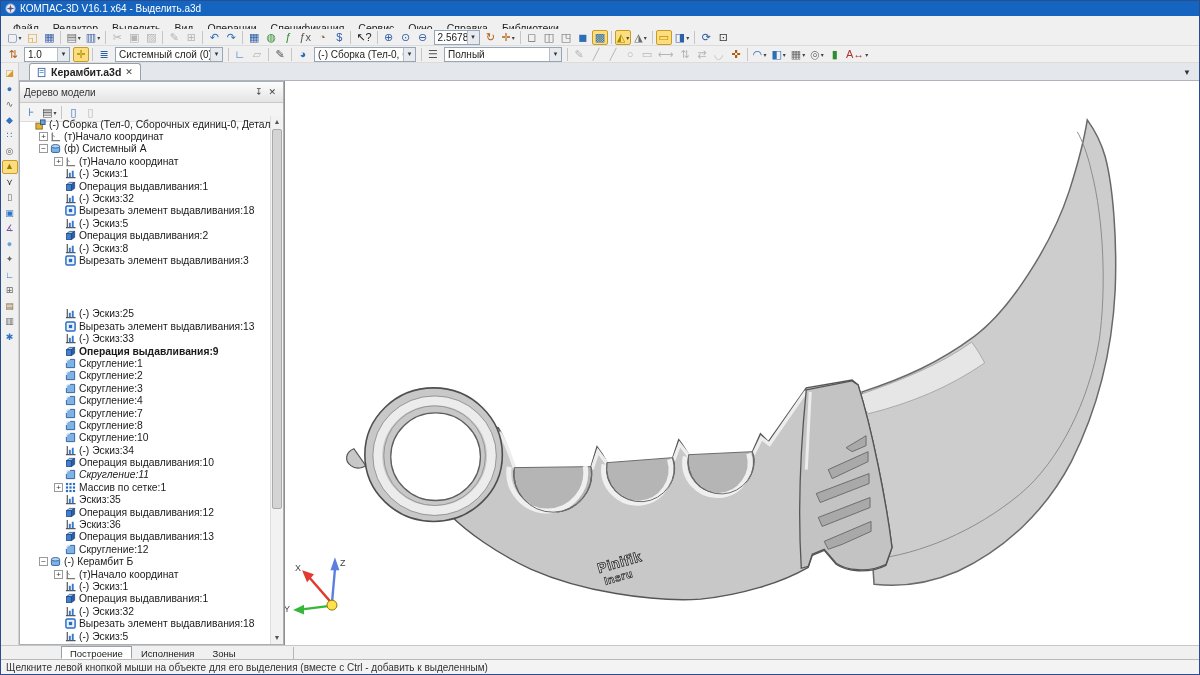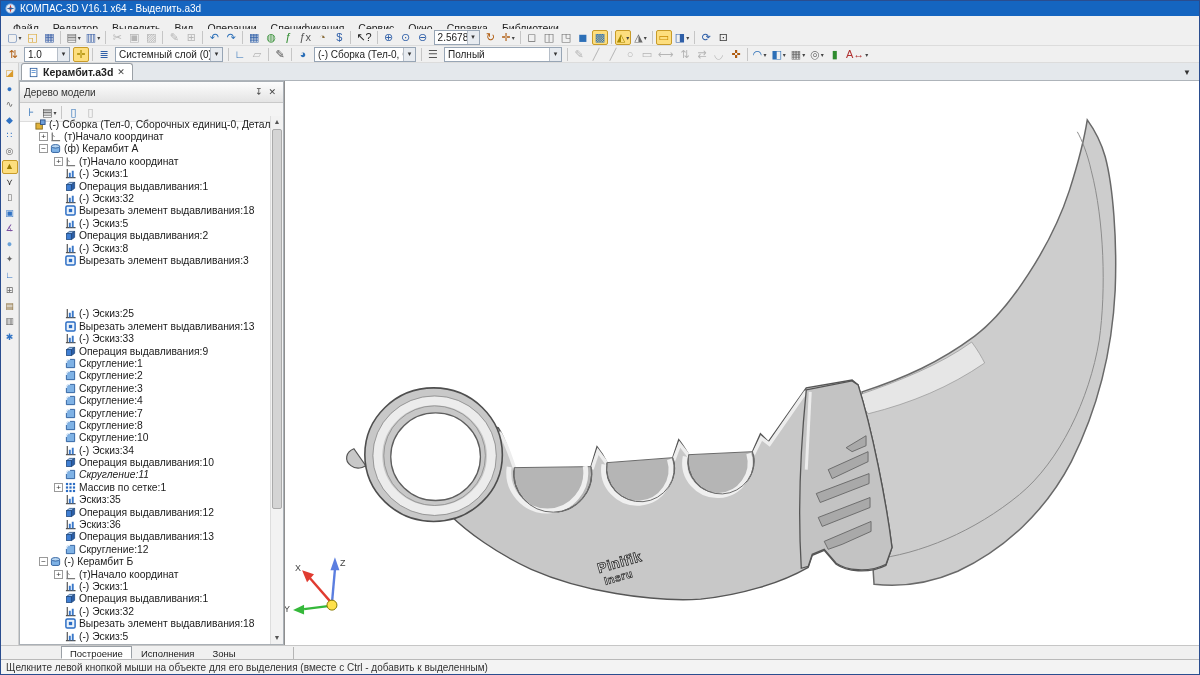--- a/index.html
+++ b/index.html
@@ -23,21 +23,21 @@
   .tb-btn.act{background:#fdde7e;border-color:#c89b29;}
   .tb-btn.dis .glyph{color:#b5b5b5 !important;}
   .tb-btn .ddarr{font-size:6px;color:#444;margin-left:1px;}
   .tsep{width:1px;height:13px;background:#c6c6c6;margin:0 2px;flex:0 0 auto;}
   .combo{display:inline-flex;align-items:center;height:15px;background:#fff;border:1px solid #97a5b5;
     font-size:10px;color:#222;}
   .combo .cval{flex:1;padding:0 3px;white-space:nowrap;overflow:hidden;}
   .combo .carr{width:12px;height:100%;background:#e7ebf0;border-left:1px solid #b6bec8;font-size:7px;
     display:flex;align-items:center;justify-content:center;color:#333;}
   
-  .tabbar{position:absolute;left:10px;top:62px;right:0;height:18px;background:#e4e8ec;border-bottom:1px solid #aeb4ba;
+  .tabbar{position:absolute;left:18px;top:62px;right:0;height:18px;background:#e4e8ec;border-bottom:1px solid #aeb4ba;
     display:flex;align-items:flex-start;padding-left:10px;}
   .doctab{height:17px;background:#fff;border:1px solid #9aa0a6;border-bottom:none;border-radius:3px 3px 0 0;
     display:flex;align-items:center;gap:4px;padding:0 7px;font-size:10.5px;font-weight:bold;color:#222;}
   .doctab .tclose{font-size:9px;font-weight:normal;color:#444;}
   .tab-overflow{position:absolute;right:8px;top:5px;font-size:8px;color:#333;}
   
   .lpanel{position:absolute;left:0;top:62px;width:18px;bottom:29px;background:#f0f0f0;border-right:1px solid #d0d0d0;
     display:flex;flex-direction:column;align-items:center;padding-top:4px;gap:2px;}
   .lp-btn{width:16px;height:13.5px;display:flex;align-items:center;justify-content:center;border:1px solid transparent;border-radius:2px;}
   .lp-btn .glyph{font-size:9px;line-height:13px;}
@@ -576,21 +576,21 @@
           <svg class="tico">
             <use href="#ic-origin"></use>
           </svg>
           <span class="tlab">(т)Начало координат</span>
         </div>
         <div class="trow" style="padding-left: 19px;">
           <span class="texp">−</span>
           <svg class="tico">
             <use href="#ic-part"></use>
           </svg>
-          <span class="tlab">(ф) Керамбит А</span>
+          <span class="tlab">(ф) Системный А</span>
         </div>
         <div class="trow" style="padding-left: 34px;">
           <span class="texp">+</span>
           <svg class="tico">
             <use href="#ic-origin"></use>
           </svg>
           <span class="tlab">(т)Начало координат</span>
         </div>
         <div class="trow" style="padding-left: 34px;">
           <span class="texp noexp"></span>
@@ -662,21 +662,21 @@
           </svg>
           <span class="tlab">Вырезать элемент выдавливания:13</span>
         </div>
         <div class="trow" style="padding-left: 34px;">
           <span class="texp noexp"></span>
           <svg class="tico">
             <use href="#ic-sketch"></use>
           </svg>
           <span class="tlab">(-) Эскиз:33</span>
         </div>
-        <div class="trow" style="padding-left: 34px;">
+        <div class="trow" style="padding-left: 34px; font-weight: bold;">
           <span class="texp noexp"></span>
           <svg class="tico">
             <use href="#ic-extrude"></use>
           </svg>
           <span class="tlab">Операция выдавливания:9</span>
         </div>
         <div class="trow" style="padding-left: 34px;">
           <span class="texp noexp"></span>
           <svg class="tico">
             <use href="#ic-fillet"></use>

